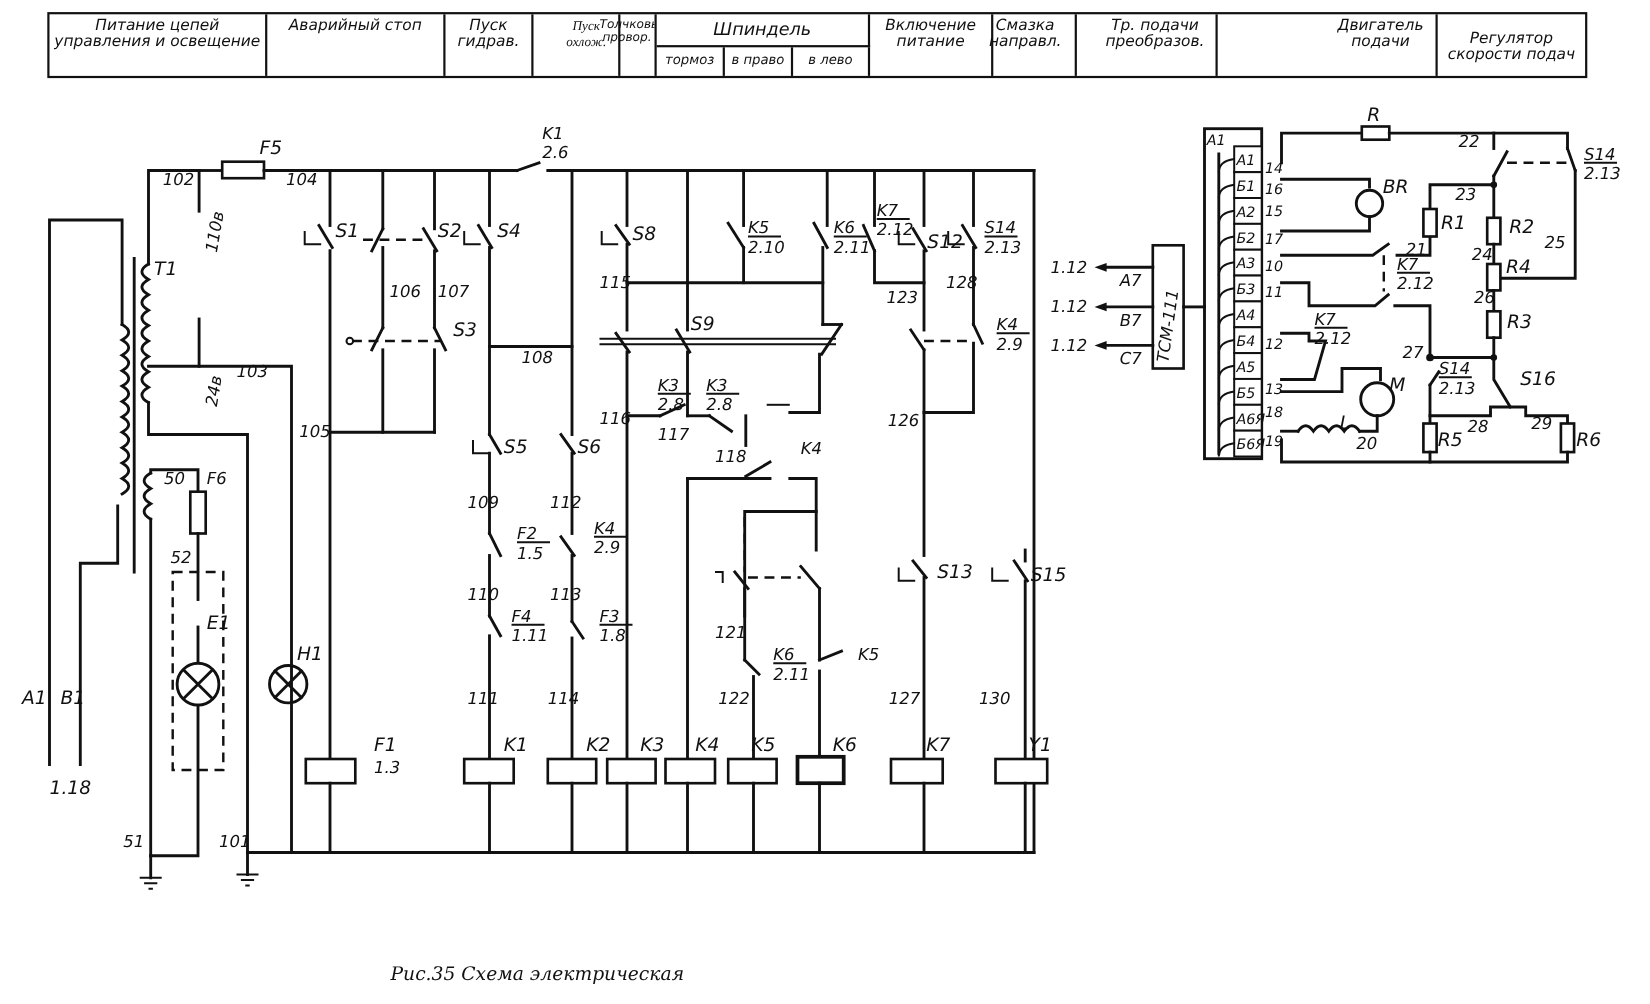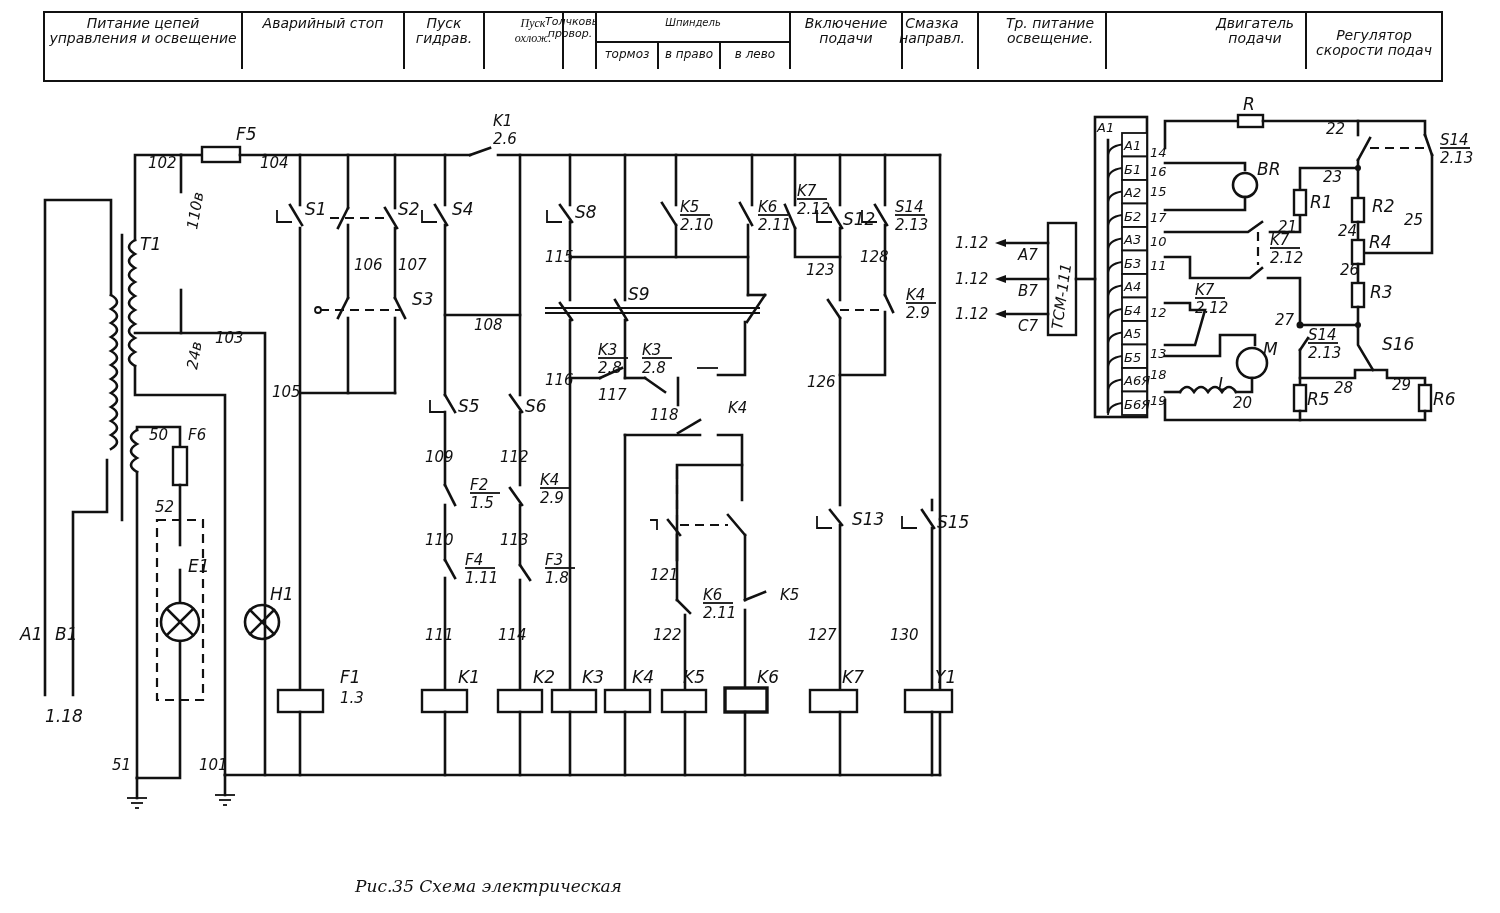--- a/index.html
+++ b/index.html
@@ -1,20 +1,20 @@
 <!DOCTYPE html>
 <html><head>
 <meta charset="utf-8">
 <style>
   html,body{margin:0;padding:0;background:#ffffff;}
   body{width:1500px;height:913px;position:relative;overflow:hidden;font-family:"DejaVu Sans",sans-serif;color:#111;}
-  #hdr{position:absolute;left:43px;top:11px;width:1400px;height:71px;border:2px solid #111;box-sizing:border-box;}
+  #hdr{position:absolute;left:43px;top:11px;width:1400px;height:60px;border:2px solid #111;box-sizing:border-box;}
   .hc{position:absolute;top:0;height:56px;border-right:2px solid #111;box-sizing:border-box;font-style:italic;font-size:14px;line-height:15px;text-align:center;padding-top:3px;overflow:hidden;white-space:pre-line;}
   .hc.sub{top:30px;height:26px;font-size:12px;padding-top:4px;}
-  .hsub-top{position:absolute;top:0;height:30px;border-right:2px solid #111;border-bottom:2px solid #111;box-sizing:border-box;font-style:italic;font-size:10px;text-align:center;padding-top:4px;}
+  .hsub-top{position:absolute;top:0;height:30px;border-right:2px solid #111;border-bottom:2px solid #111;box-sizing:border-box;font-style:italic;font-size:16px;text-align:center;padding-top:4px;}
   svg#schem{position:absolute;left:0;top:0;}
   .w{stroke:#111;stroke-width:2.6;fill:none;stroke-linecap:square;}
   .wt{stroke:#111;stroke-width:1.8;fill:none;}
   .dash{stroke:#111;stroke-width:2.2;fill:none;stroke-dasharray:9 6;}
   .coil{stroke:#111;stroke-width:2.4;fill:#fff;}
   .dot{fill:#111;}
   .lbl{font-family:"DejaVu Sans",sans-serif;font-style:italic;font-size:15px;fill:#111;}
   .lbls{font-family:"DejaVu Sans",sans-serif;font-style:italic;font-size:13px;fill:#111;}
   .lblb{font-family:"DejaVu Sans",sans-serif;font-style:italic;font-size:17px;fill:#111;}
   #caption{position:absolute;left:355px;top:876px;font-style:italic;font-size:17px;font-family:"DejaVu Serif",serif;}
@@ -25,23 +25,23 @@
 <div id="hdr">
   <div class="hc" style="left:0;width:198px;">Питание цепей управления и освещение</div>
   <div class="hc" style="left:198px;width:162px;">Аварийный стоп</div>
   <div class="hc" style="left:360px;width:80px;">Пуск гидрав.</div>
   <div class="hc" style="left:459px;width:60px;font-size:12px;font-family:Liberation Serif, serif;">Пуск охлож.</div>
   <div class="hc" style="left:500px;width:52px;font-size:11px;line-height:12px;">Толчковый провор.</div>
   <div class="hsub-top" style="left:552px;width:194px;">Шпиндель</div>
   <div class="hc sub" style="left:552px;width:62px;">тормоз</div>
   <div class="hc sub" style="left:614px;width:62px;">в право</div>
   <div class="hc sub" style="left:676px;width:70px;">в лево</div>
-  <div class="hc" style="left:746px;width:112px;">Включение подачи</div>
+  <div class="hc" style="left:746px;width:112px;">Включение питание</div>
   <div class="hc" style="left:842px;width:92px;">Смазка направл.</div>
-  <div class="hc" style="left:950px;width:112px;">Тр. питание освещение.</div>
+  <div class="hc" style="left:950px;width:112px;">Тр. подачи преобразов.</div>
   <div class="hc" style="left:1160px;width:102px;">Двигатель подачи</div>
   <div class="hc" style="left:1262px;width:134px;border-right:none;margin-top:12px;">Регулятор скорости подач</div>
 </div>
 
 <svg id="schem" width="1500" height="913" viewBox="0 0 1500 913">
 
   <g>
 
     <polyline class="w" points="45,695 45,200 111,200 111,295"></polyline>
     <polyline class="w" points="73,695 73,512 107,512 107,460"></polyline>

